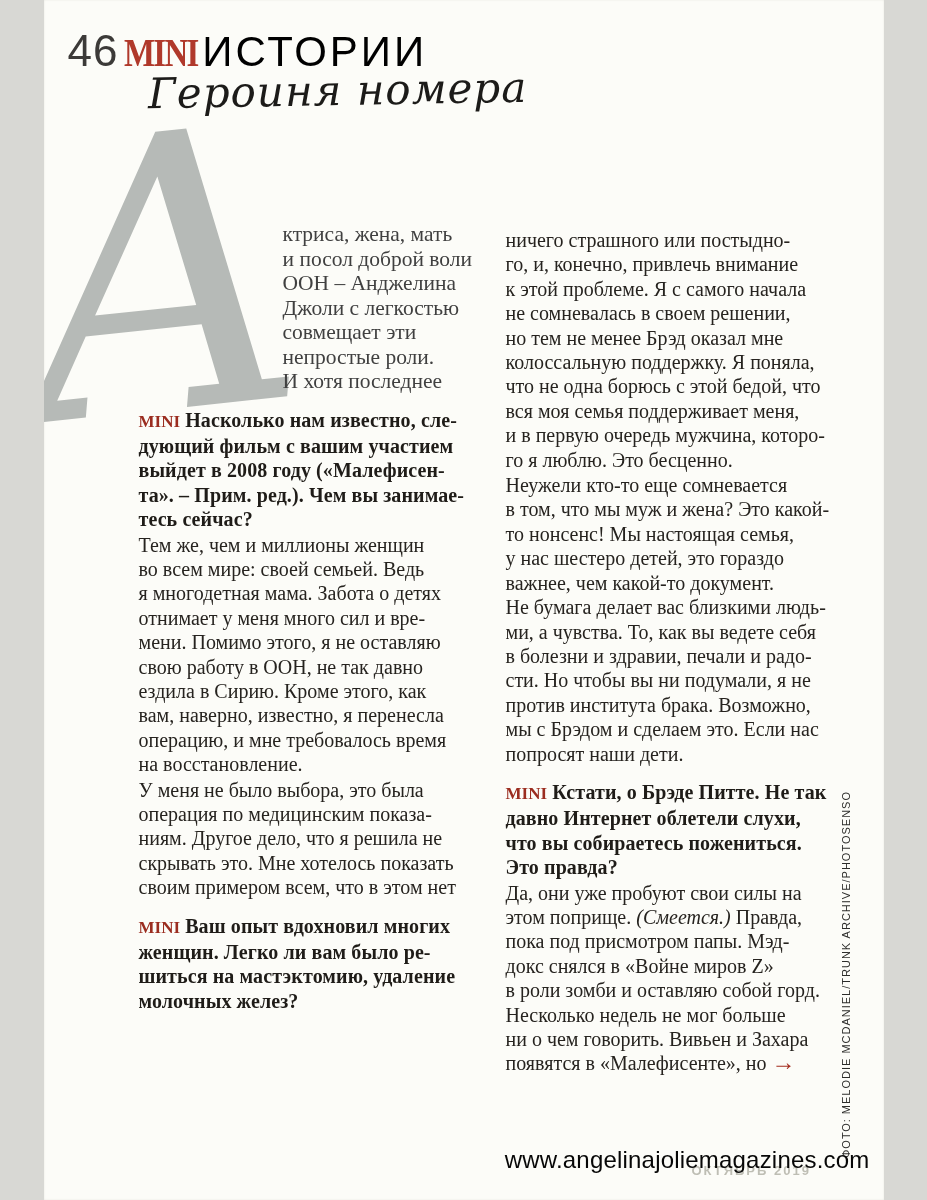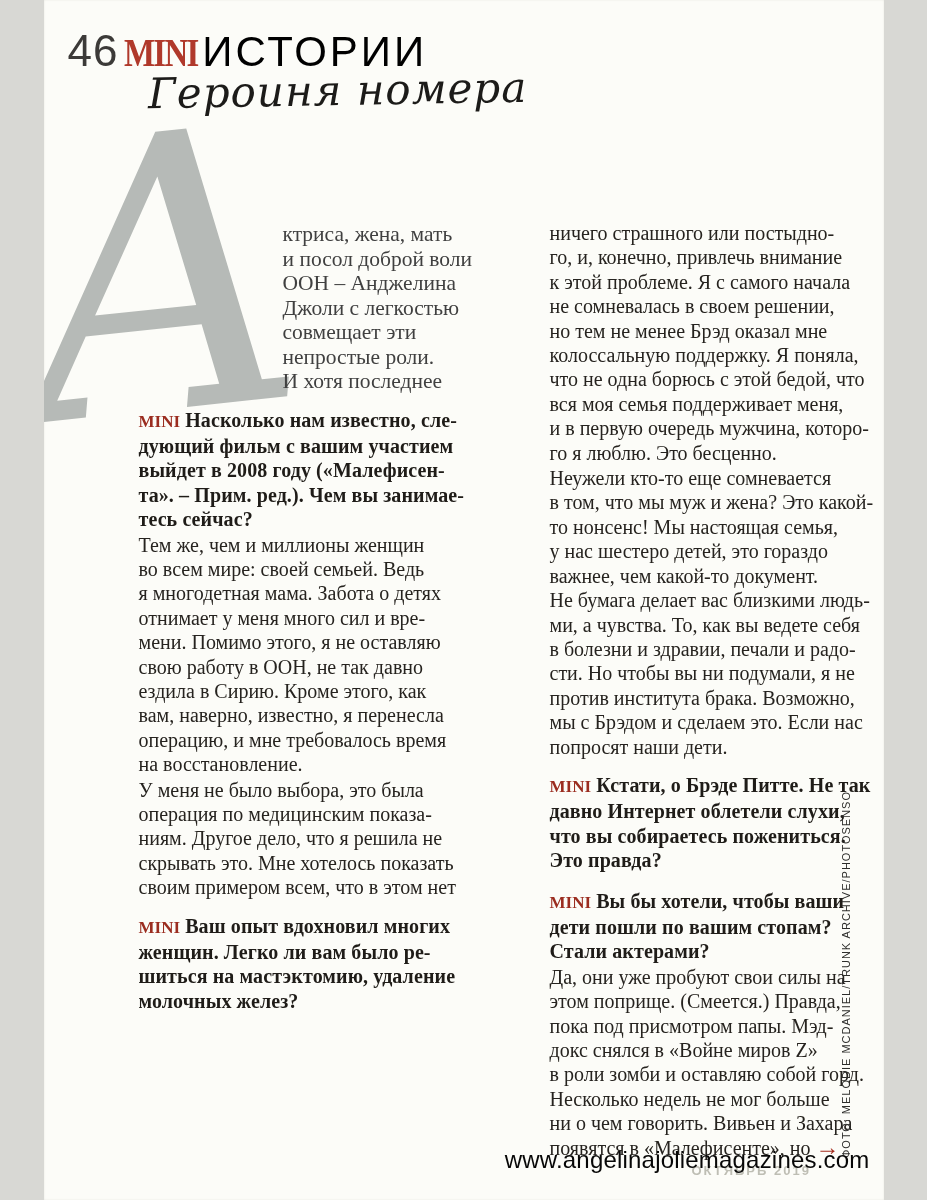--- a/index.html
+++ b/index.html
@@ -32,31 +32,31 @@
   
   .dropcap{
     position:absolute;left:-28px;top:88px;
     font-family:"DejaVu Serif",serif;font-style:italic;
     font-size:380px;line-height:1;color:#b6bab7;
     transform:rotate(-6deg);user-select:none;
   }
   
   .col{position:absolute;color:#26231f;font-size:20px;line-height:24.4px;}
   .col1{left:95px;top:222px;width:368px;}
-  .col2{left:462px;top:220px;width:374px;margin-left:44px;}
+  .col2{left:462px;top:227px;width:374px;}
   .block{white-space:pre-line;}
   .intro{font-size:21.5px;line-height:24.5px;color:#404040;}
   .intro-indent{margin-left:144px;}
   .question{font-weight:bold;margin-top:14px;color:#1f1c18;letter-spacing:.1px;}
   .q4{margin-top:16px;}
   .answer{margin-top:1px;}
   .mini-label{
     color:#9b2d20;font-weight:bold;font-size:17px;letter-spacing:0;
   }
-  .italic{}
+  .italic{font-style:italic;}
   .arrow{color:#a42e20;font-weight:bold;font-size:24px;line-height:20px;}
   
   .credit{
     position:absolute;right:32px;top:782px;height:376px;
     writing-mode:vertical-rl;transform:rotate(180deg);
     font-family:"Liberation Sans",sans-serif;font-size:11px;
     letter-spacing:1px;color:#2c2c2a;display:flex;align-items:center;
   }
   
   .footer-faint{
@@ -142,23 +142,20 @@
 в болезни и здравии, печали и радо-
 сти. Но чтобы вы ни подумали, я не
 против института брака. Возможно,
 мы с Брэдом и сделаем это. Если нас
 попросят наши дети.</div>
     <div class="block question"><span class="mini-label">MINI</span><span> Кстати, о Брэде Питте. Не так
 давно Интернет облетели слухи,
 что вы собираетесь пожениться.
 Это правда?</span></div>
 
-    <div class="block question q4"><span class="mini-label">MINI</span><span> Вы бы хотели, чтобы ваши
-дети пошли по вашим стопам?
-Стали актерами?</span></div>
     <div class="block answer"><span>Да, они уже пробуют свои силы на
 этом поприще. </span><span class="italic">(Смеется.)</span><span> Правда,
 пока под присмотром папы. Мэд-
 докс снялся в «Войне миров Z»
 в роли зомби и оставляю собой горд.
 Несколько недель не мог больше
 ни о чем говорить. Вивьен и Захара
 появятся  в «Малефисенте», но </span><span class="arrow">→</span></div>
   </div>
 

